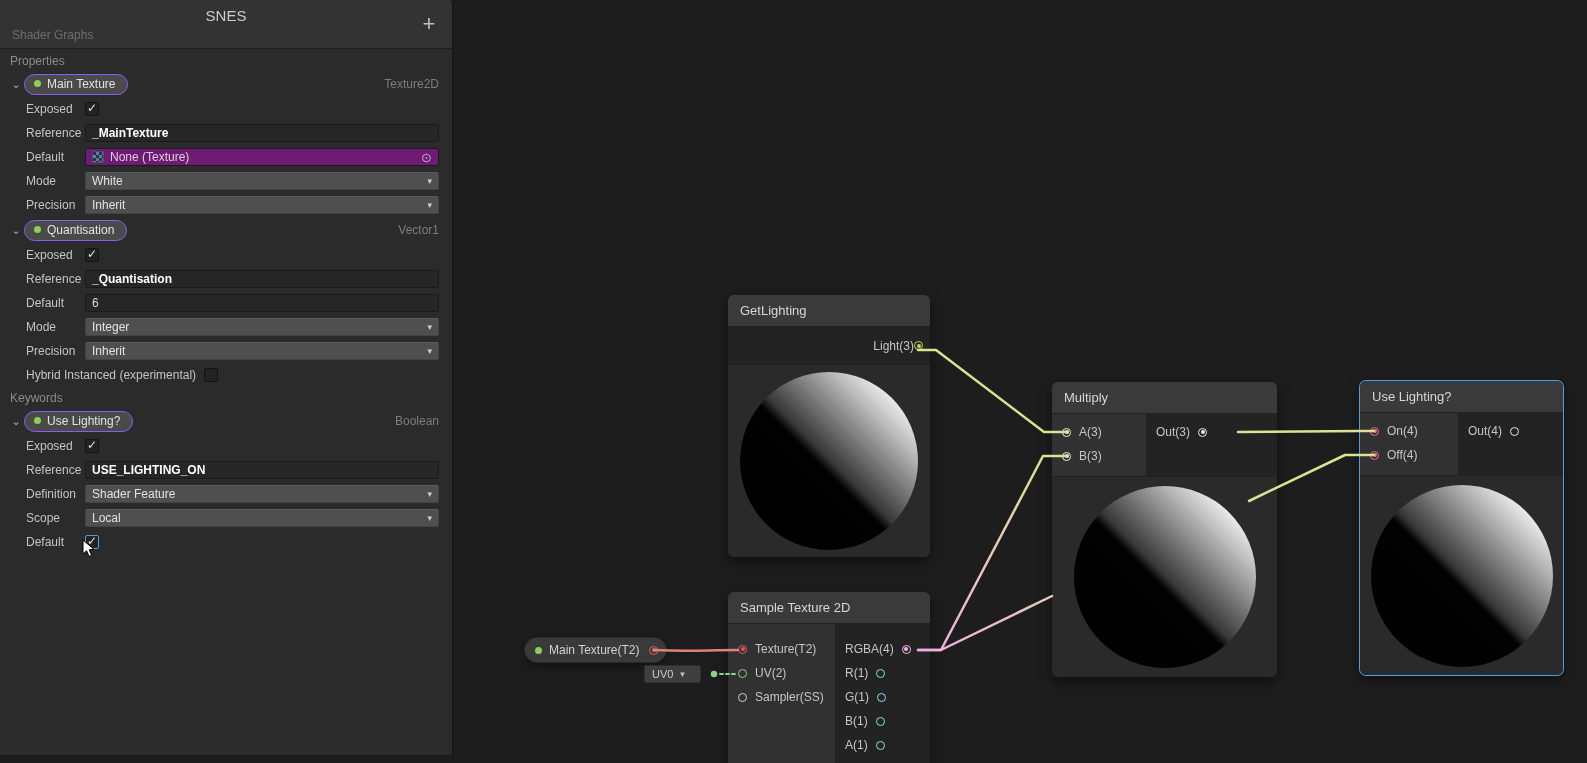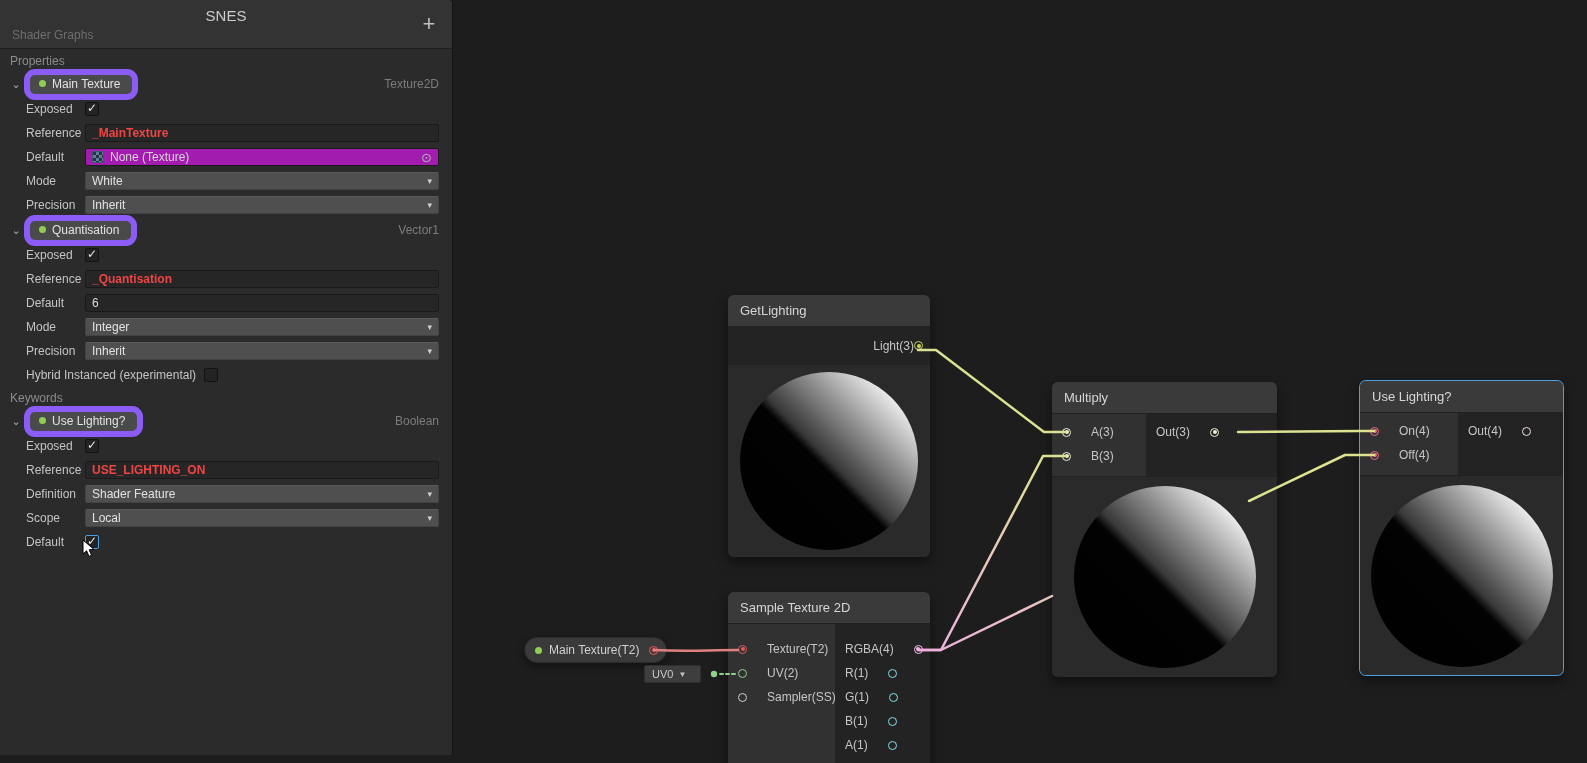--- a/index.html
+++ b/index.html
@@ -30,21 +30,21 @@
     font-size:22px; line-height:24px; text-align:center; color:#bfbfbf; cursor:pointer;
   }
   .bb-body { padding-top:3px; }
   .bb-section-label { height:19px; line-height:19px; margin-left:10px; font-size:12px; color:#8c8c8c; }
   .bb-section-label.kw { margin-top:2px; }
 
   .bb-pill-row { height:26px; display:flex; align-items:center; padding:0 13px 0 8px; }
   .expander { width:16px; font-size:11px; color:#ababab; text-align:center; line-height:14px; }
   .pill {
     display:inline-flex; align-items:center; gap:6px;
-    background:#4a4a4a; border:6px solid #8b5cf6; border-radius:11px;
+    background:#4a4a4a; border:1px solid #8b5cf6; border-radius:11px;
     padding:2px 12px 3px 9px; font-size:12px; color:#e2e2e2; max-width:320px; white-space:nowrap;
   }
   .pill .dot { width:7px; height:7px; border-radius:50%; background:#8fce52; flex:none; }
   .type-label { margin-left:auto; font-size:12px; color:#7d7d7d; }
 
   .bb-row { height:24px; display:flex; align-items:center; margin:0 13px 0 26px; }
   .bb-row .lbl { width:59px; flex:none; font-size:12px; color:#c4c4c4; }
   .bb-row .lbl.wide { width:auto; margin-right:8px; }
 
   .checkbox {
@@ -54,22 +54,22 @@
   .checkbox .check {
     position:absolute; left:1px; top:-2px; font-size:12px; color:#e8e8e8; line-height:14px;
   }
   .checkbox.focused { border-color:#4e9fdf; }
 
   .textfield, .objectfield, .dropdown {
     flex:1; height:18px; border-radius:2px; font-size:12px;
     display:flex; align-items:center; padding:0 6px; cursor:text;
   }
   .textfield { background:#262626; border:1px solid #1a1a1a; color:#dadada; }
-  .textfield.bold { font-weight:bold; color:#ef4444; }
-  .objectfield { background:#a21caf; border:1px solid #1a1a1a; color:#d4d4d4; gap:6px; cursor:pointer; }
+  .textfield.bold { font-weight:bold; color:#ffffff; }
+  .objectfield { background:#701a75; border:1px solid #1a1a1a; color:#d4d4d4; gap:6px; cursor:pointer; }
   .checker {
     width:12px; height:12px; flex:none; border:1px solid #3c586e; border-radius:1px;
     background:conic-gradient(#5e7f9c 25%, #26343f 0 50%, #5e7f9c 0 75%, #26343f 0);
     background-size:6px 6px;
   }
   .objectfield .target { margin-left:auto; color:#b5b5b5; font-size:13px; line-height:13px; cursor:pointer; }
   .dropdown { background:#4f4f4f; border:1px solid #434343; border-top-color:#5a5a5a; color:#e2e2e2; cursor:pointer; }
   .dropdown .caret { margin-left:auto; font-size:9px; color:#cfcfcf; }
 
   
@@ -79,21 +79,21 @@
   }
   .node.selected { box-shadow:0 0 0 1px #4e9fdf, 0 5px 12px rgba(0,0,0,.5); }
   .node-title {
     height:32px; line-height:32px; padding:0 12px; background:#3a3a3a;
     border-bottom:1px solid #212121; border-radius:6px 6px 0 0;
     color:#d6d6d6; font-size:13px; white-space:nowrap; overflow:hidden;
   }
   .node-ports { display:flex; align-items:stretch; }
   .col-in  { background:#313131; padding:6px 0; flex:none; }
   .col-out { background:#232323; padding:6px 0; flex:1; }
-  .prow { height:24px; display:flex; align-items:center; gap:20px; padding:0 7px 0 10px; white-space:nowrap; }
+  .prow { height:24px; display:flex; align-items:center; gap:8px; padding:0 7px 0 10px; white-space:nowrap; }
   .prow.out { }
   .plabel { color:#c6c6c6; }
   .pico {
     width:9px; height:9px; border-radius:50%; position:relative; flex:none;
     border:1.5px solid var(--c,#ccc); background:transparent;
   }
   .pico.on::after { content:""; position:absolute; inset:1.5px; border-radius:50%; background:var(--c,#ccc); }
   .node-preview {
     display:flex; align-items:center; justify-content:center;
     background:#2a2a2a; border-radius:0 0 6px 6px; border-top:1px solid #212121;

